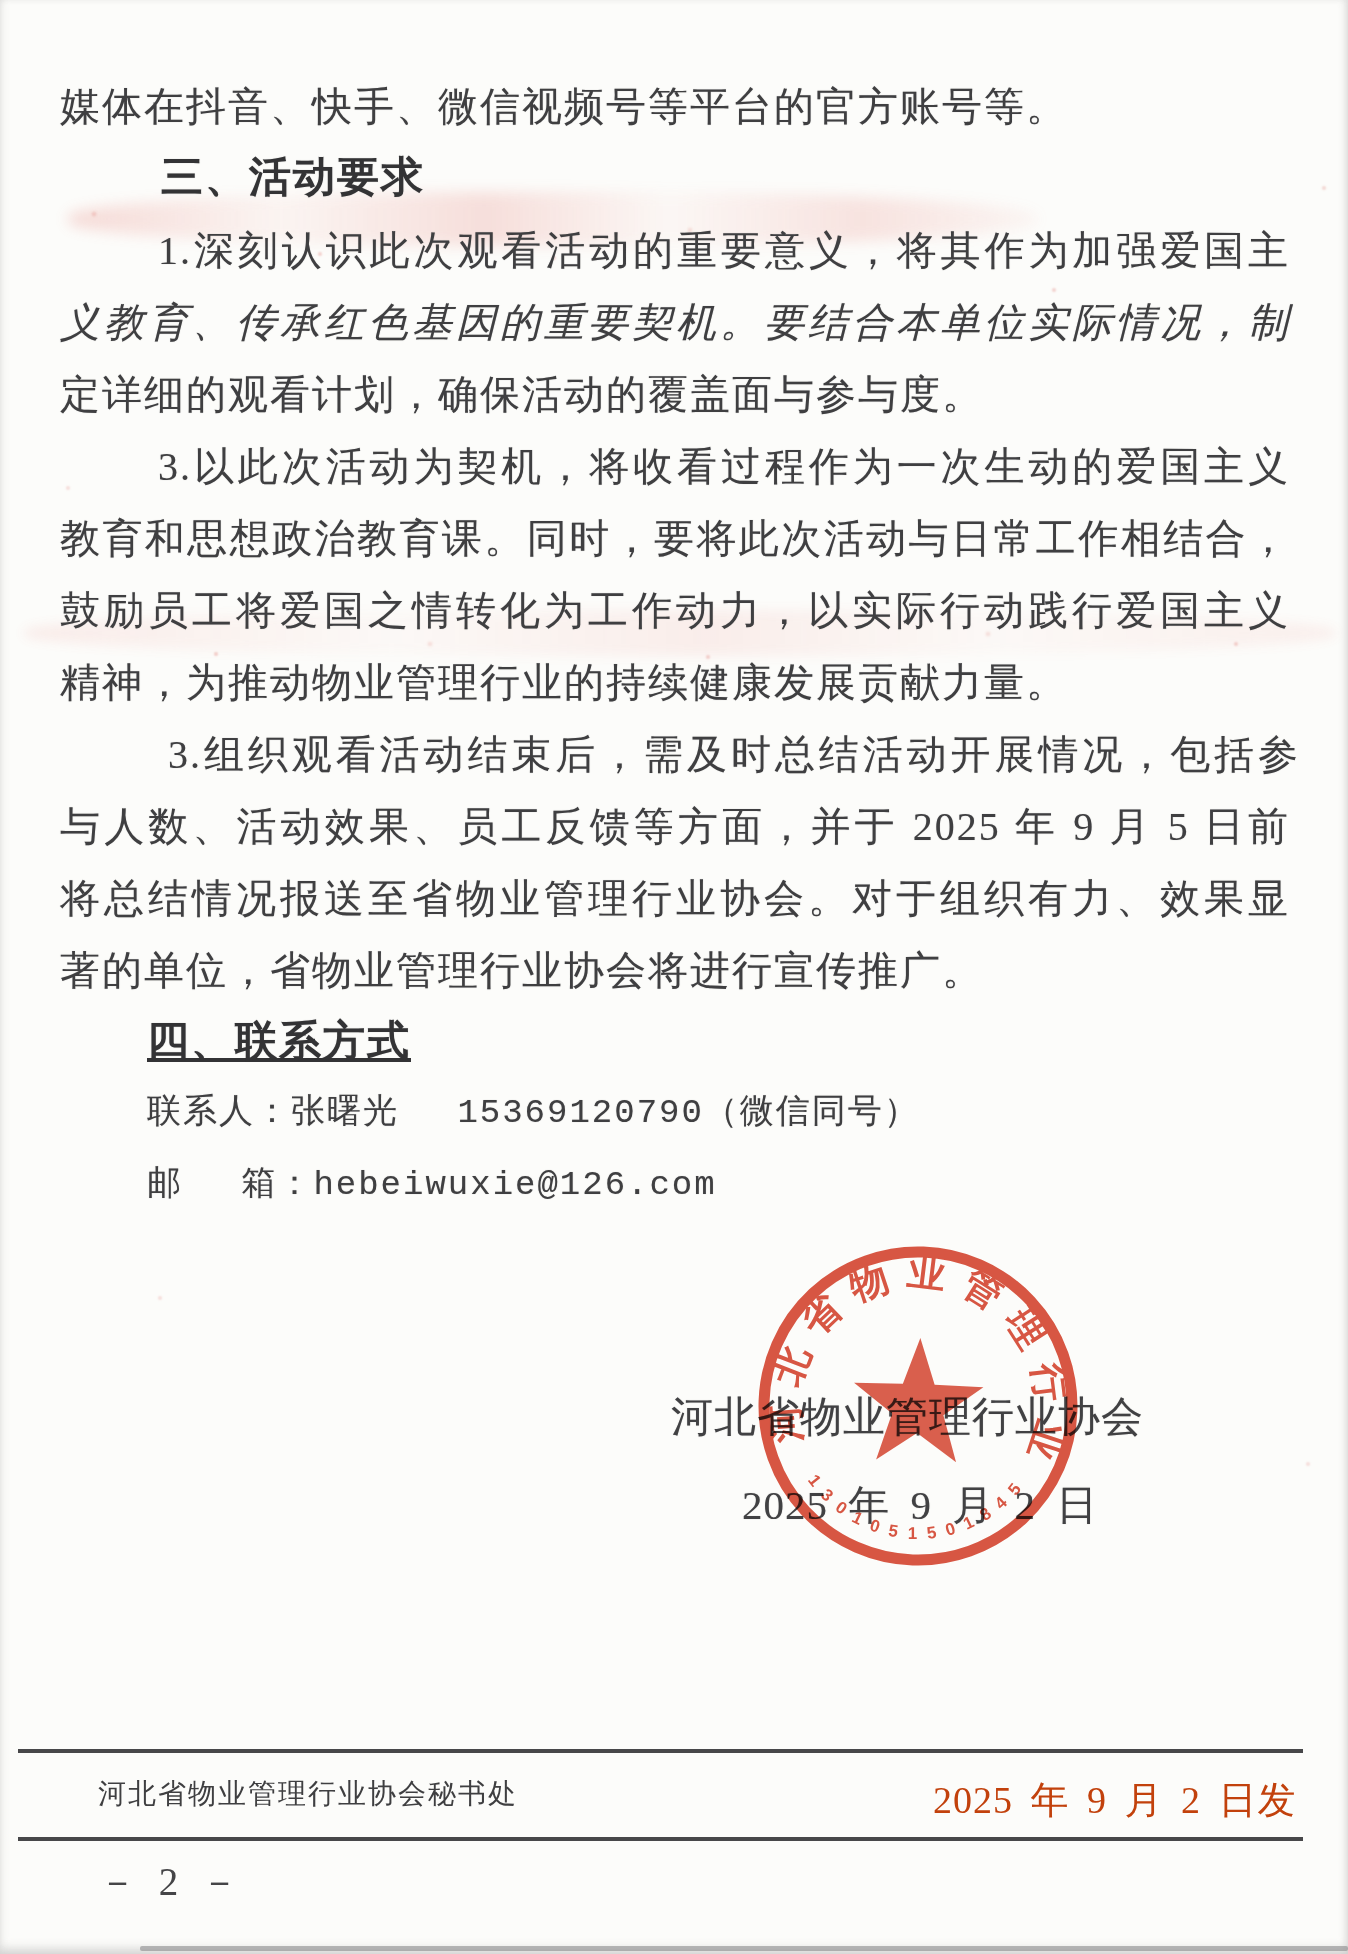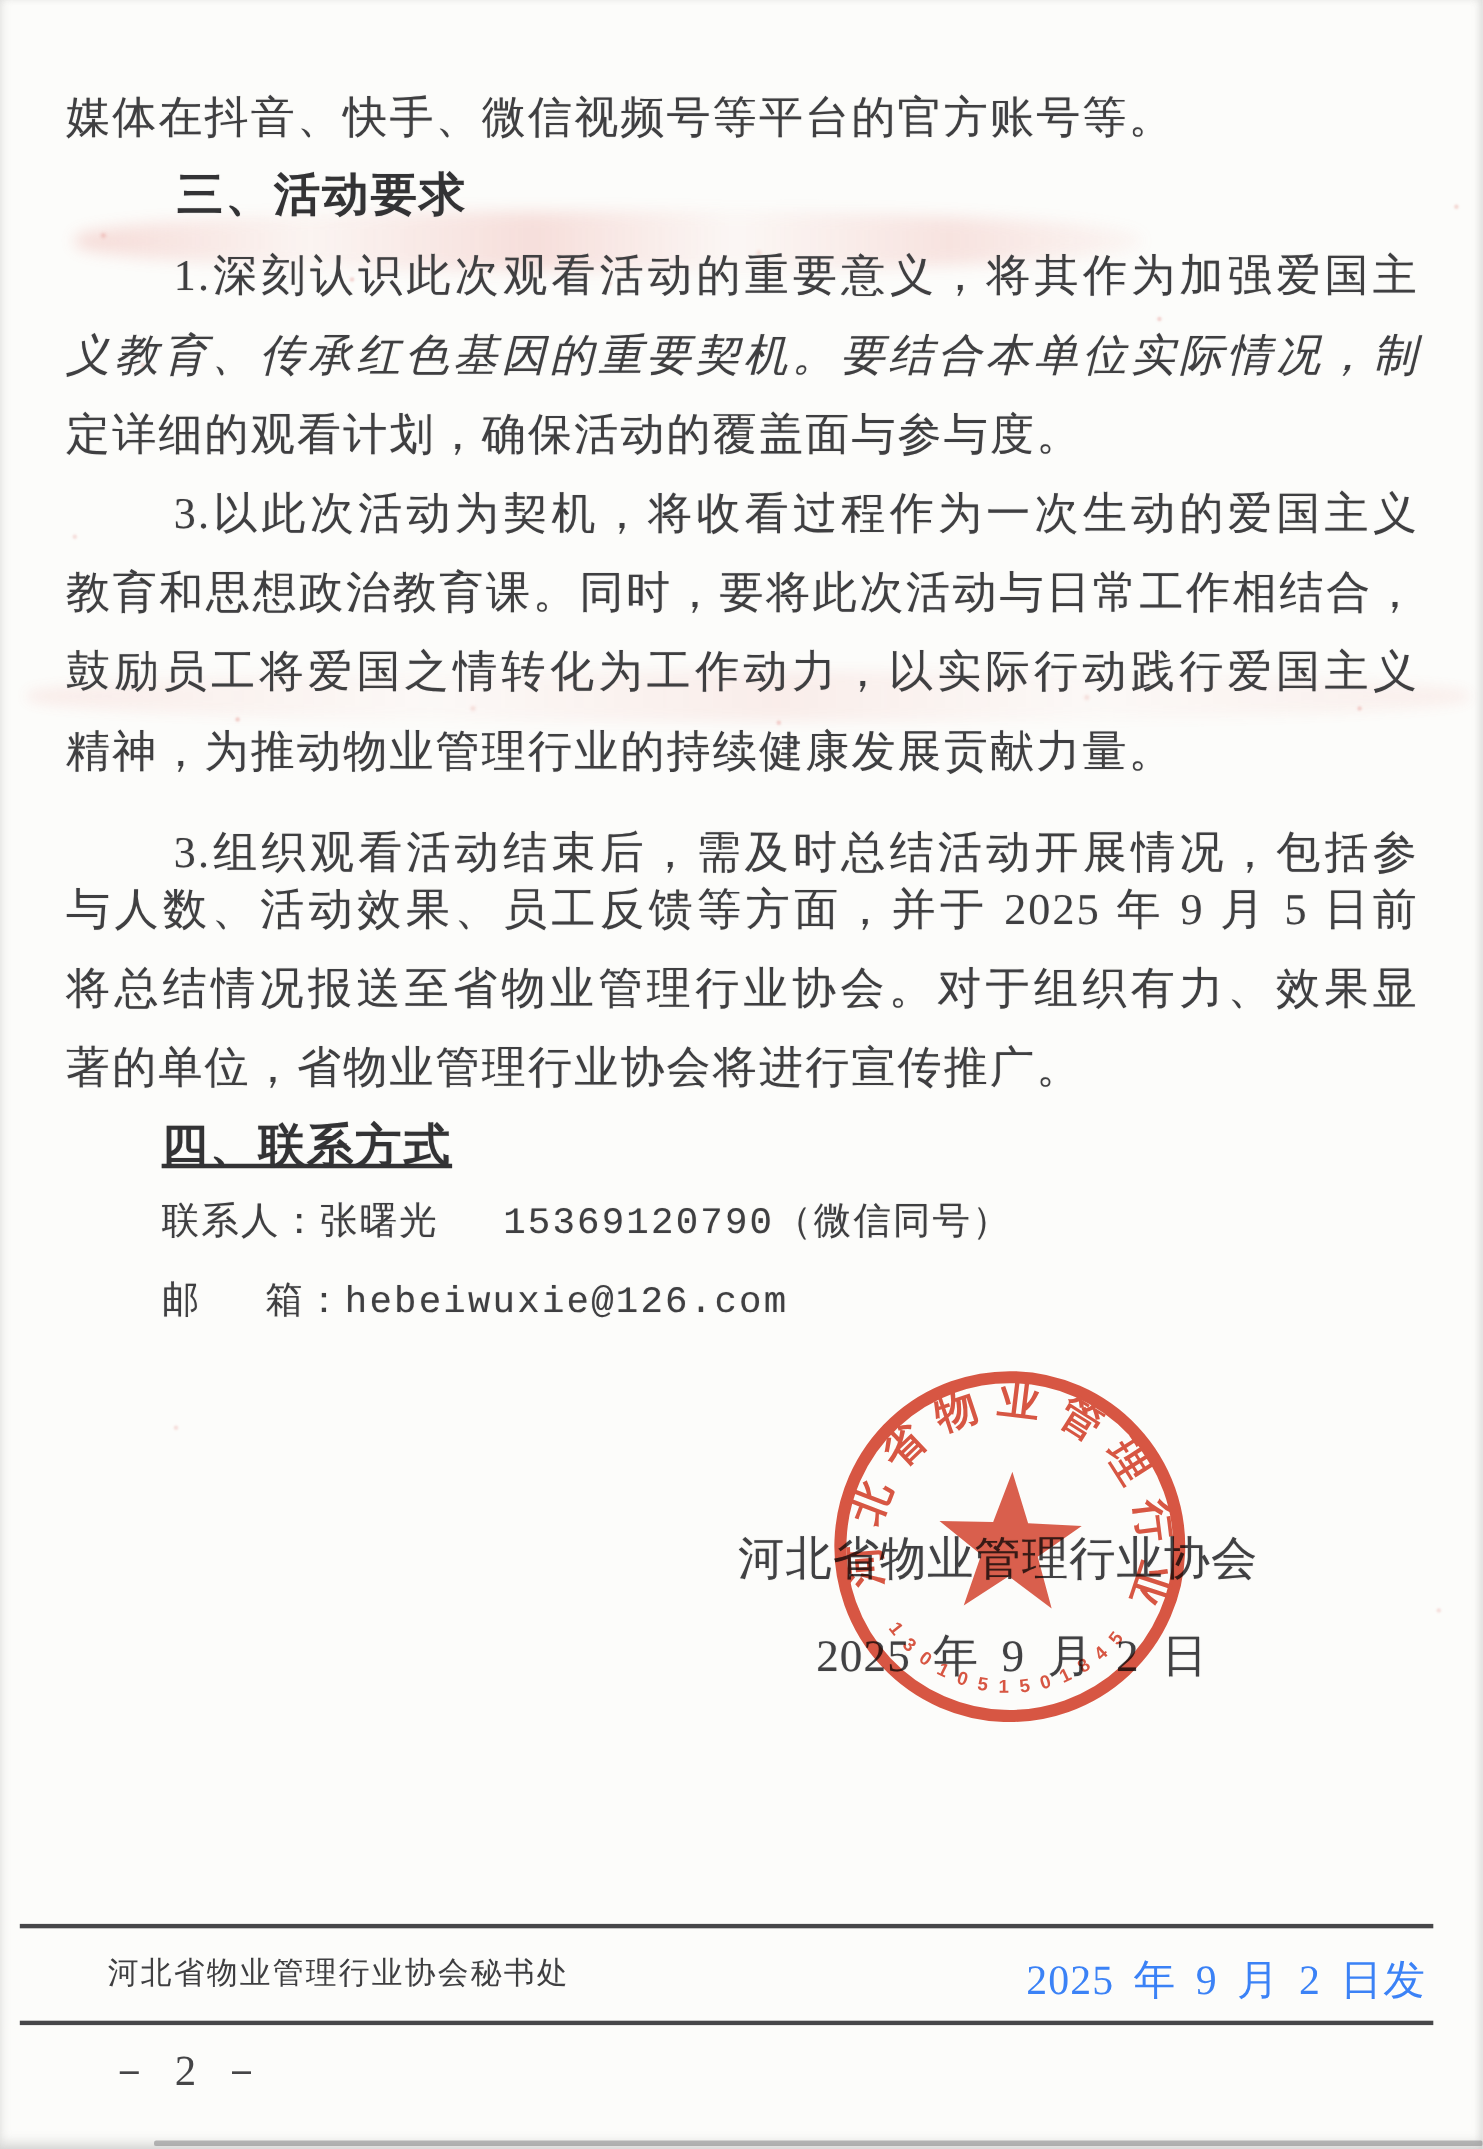--- a/index.html
+++ b/index.html
@@ -16,21 +16,21 @@
   .sig-date{position:absolute;top:1478px;left:742px;font-size:41px;word-spacing:9px;letter-spacing:1px;color:#414143;white-space:pre;
            text-shadow:0 0 1px rgba(70,70,70,.35);}
   .seal{position:absolute;left:748px;top:1236px;width:340px;height:340px;transform:rotate(2deg);
         mix-blend-mode:multiply;opacity:.9;}
   .seal circle{fill:none;stroke:#d6452f;stroke-width:11;}
   .seal polygon{fill:#d6452f;opacity:.95;}
   .ringT{font-size:38px;letter-spacing:15px;fill:#d6452f;font-weight:bold;font-family:"Liberation Serif",serif;}
   .serT{font-size:17px;letter-spacing:10.5px;fill:#d6452f;font-weight:bold;font-family:"Liberation Sans",sans-serif;}
   .rule{position:absolute;left:18px;width:1285px;height:4px;background:#474749;}
   .f-issuer{position:absolute;top:1775px;left:98px;font-size:28px;letter-spacing:2px;color:#3f3f41;white-space:pre;}
-  .f-date{position:absolute;top:1775px;left:933px;font-size:38px;word-spacing:7px;letter-spacing:1px;color:#3b82f6;white-space:pre;}
+  .f-date{position:absolute;top:1775px;left:933px;font-size:38px;word-spacing:7px;letter-spacing:1px;color:#c2410c;white-space:pre;}
   .pageno{position:absolute;top:1855px;left:98px;font-size:39px;letter-spacing:6px;color:#454547;white-space:pre;}
   .bleed{position:absolute;border-radius:45%;filter:blur(7px);pointer-events:none;}
   .bandA{left:68px;top:192px;width:970px;height:54px;opacity:.55;
          background:linear-gradient(90deg,rgba(222,95,85,.38) 0%,rgba(238,150,140,.14) 22%,rgba(222,95,85,.34) 43%,rgba(240,160,150,.10) 62%,rgba(224,100,90,.30) 82%,rgba(238,150,140,.12) 100%);}
   .bandB{left:24px;top:610px;width:1312px;height:46px;opacity:.42;filter:blur(6px);
          background:linear-gradient(90deg,rgba(228,110,100,.26),rgba(240,165,155,.10) 28%,rgba(226,105,95,.24) 52%,rgba(242,170,160,.10) 74%,rgba(228,110,100,.22));}
   .speckles{position:absolute;left:0;top:0;width:4px;height:4px;border-radius:50%;background:transparent;pointer-events:none;
     box-shadow:92px 212px 3px rgba(214,80,70,.30), 318px 252px 2px rgba(214,80,70,.25),
       688px 228px 3px rgba(214,80,70,.22), 1052px 288px 2px rgba(214,80,70,.25),
       128px 330px 2px rgba(214,80,70,.22), 214px 652px 2px rgba(214,80,70,.28),
@@ -52,21 +52,21 @@
 
   <div class="line" style="top:85px;left:60px;">媒体在抖音、快手、微信视频号等平台的官方账号等。</div>
   <div class="line h" style="top:155px;left:145px;margin-left:16px;">三、活动要求</div>
   <div class="line j" style="top:229px;left:158px;width:1132px;">1.深刻认识此次观看活动的重要意义，将其作为加强爱国主</div>
   <div class="line j" style="top:301px;left:60px;width:1230px;font-style:italic;">义教育、传承红色基因的重要契机。要结合本单位实际情况，制</div>
   <div class="line" style="top:373px;left:60px;">定详细的观看计划，确保活动的覆盖面与参与度。</div>
   <div class="line j" style="top:445px;left:158px;width:1132px;">3.以此次活动为契机，将收看过程作为一次生动的爱国主义</div>
   <div class="line j" style="top:517px;left:60px;width:1230px;">教育和思想政治教育课。同时，要将此次活动与日常工作相结合，</div>
   <div class="line j" style="top:589px;left:60px;width:1230px;font-family:Liberation Serif, serif;">鼓励员工将爱国之情转化为工作动力，以实际行动践行爱国主义</div>
   <div class="line" style="top:661px;left:60px;">精神，为推动物业管理行业的持续健康发展贡献力量。</div>
-  <div class="line j" style="top:733px;left:158px;width:1132px;margin-top:20px;">3.组织观看活动结束后，需及时总结活动开展情况，包括参</div>
+  <div class="line j" style="top:733px;left:168px;width:1132px;">3.组织观看活动结束后，需及时总结活动开展情况，包括参</div>
   <div class="line j" style="top:805px;left:60px;width:1230px;">与人数、活动效果、员工反馈等方面，并于 2025 年 9 月 5 日前</div>
   <div class="line j" style="top:877px;left:60px;width:1230px;">将总结情况报送至省物业管理行业协会。对于组织有力、效果显</div>
   <div class="line" style="top:949px;left:60px;">著的单位，省物业管理行业协会将进行宣传推广。</div>
   <div class="line h" style="top:1019px;left:147px;text-decoration:underline;">四、联系方式</div>
   <div class="line mono-latin" style="top:1091px;left:147px;">联系人：张曙光　 15369120790（微信同号）</div>
   <div class="line mono-latin" style="top:1163px;left:147px;">邮　 箱：hebeiwuxie@126.com</div>
 
   <div class="sig-org">河北省物业管理行业协会</div>
   <div class="sig-date">2025 年 9 月 2 日</div>
 

